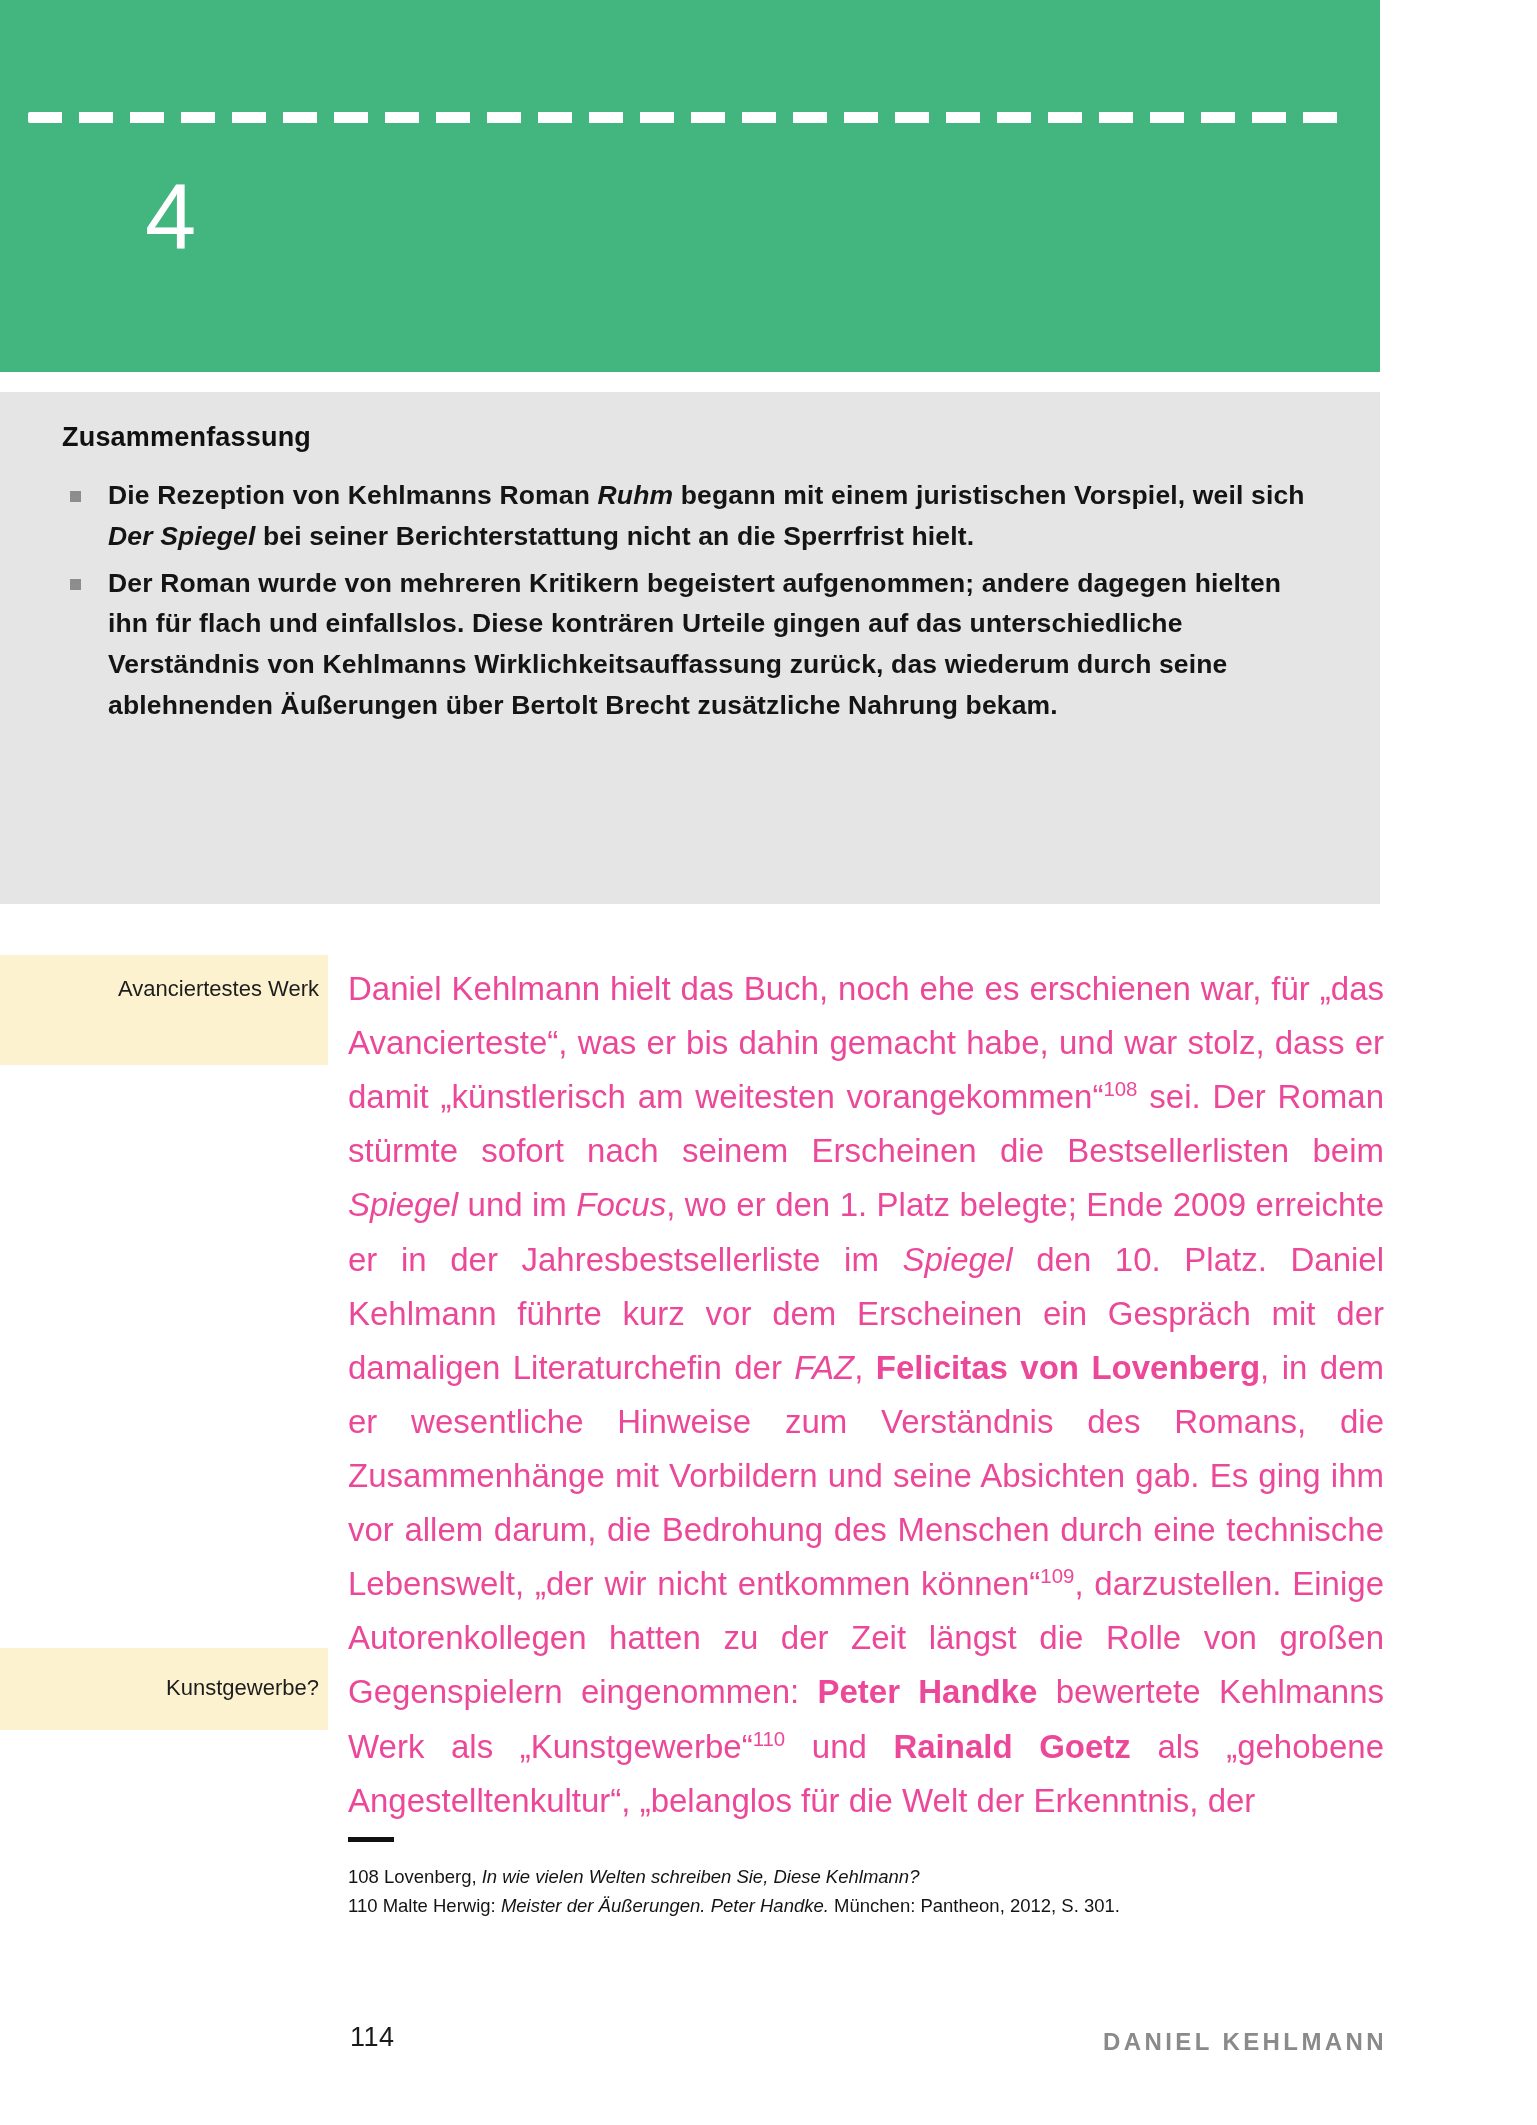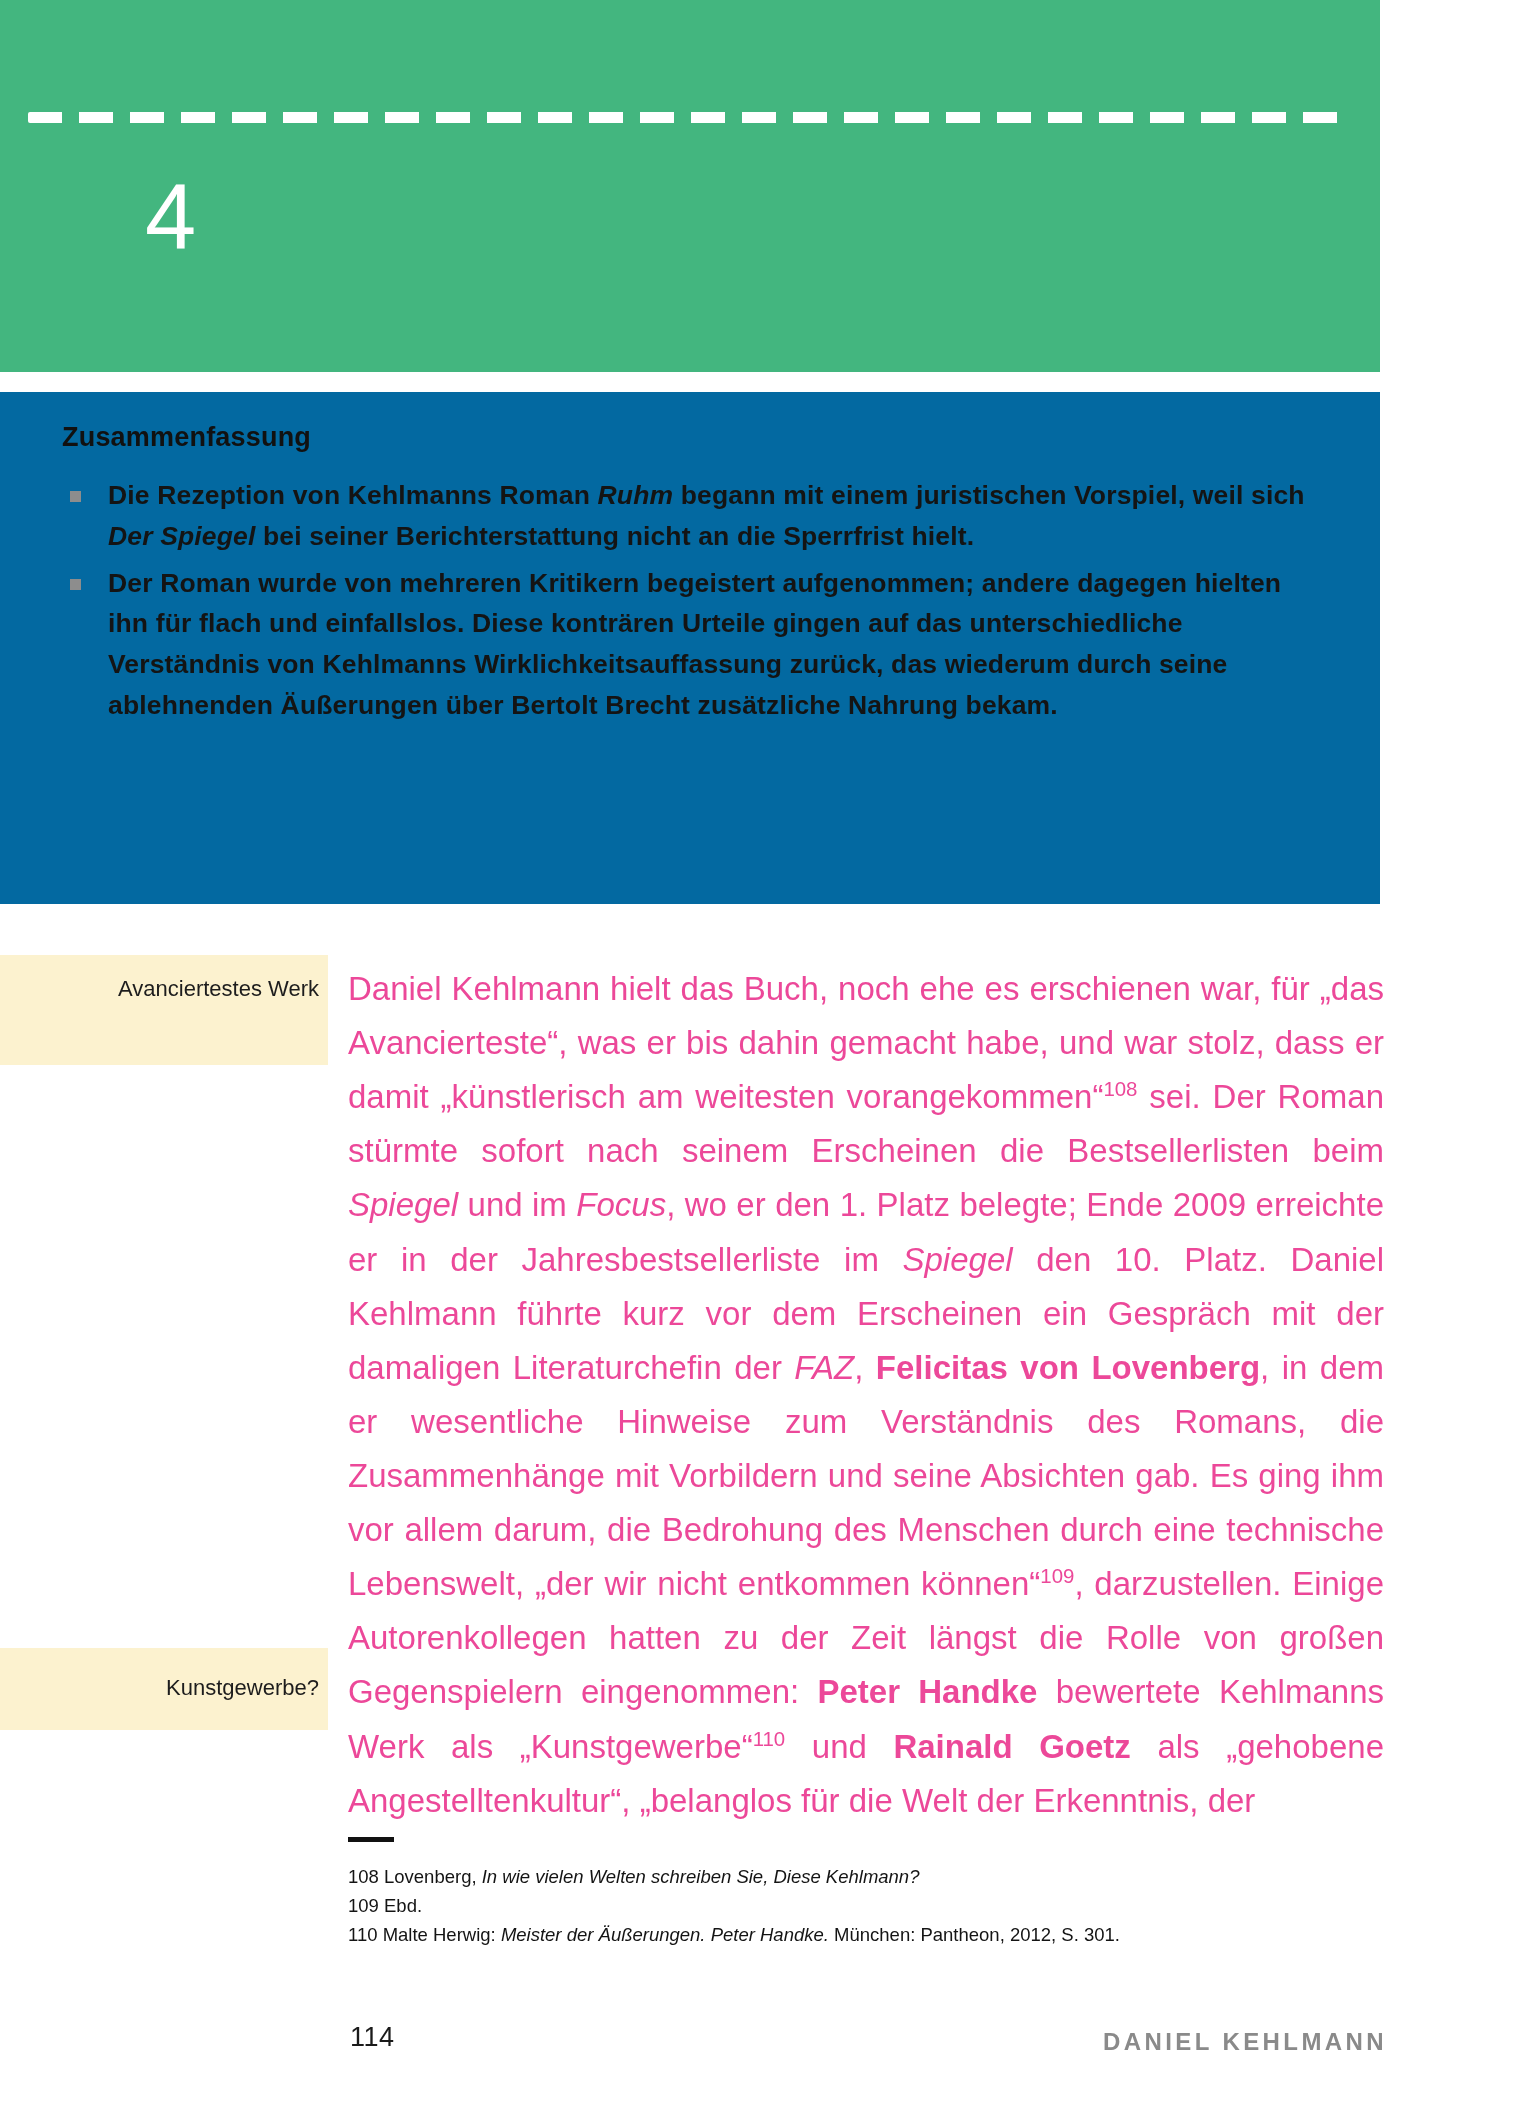--- a/index.html
+++ b/index.html
@@ -60,21 +60,21 @@
     text-transform: uppercase;
   }
 
   
   .summary-box {
     position: absolute;
     left: 0;
     top: 392px;
     width: 1380px;
     height: 512px;
-    background: #0369a1;
+    background: #e5e5e5;
     box-sizing: border-box;
     padding: 30px 60px 24px 62px;
   }
   .summary-heading {
     font-size: 27px;
     font-weight: 700;
     color: #111111;
     margin: 0 0 22px 0;
     letter-spacing: 0.2px;
   }
@@ -214,18 +214,17 @@
 <div class="margin-note note-avanciertestes">Avanciertestes Werk</div>
 <div class="margin-note note-kunstgewerbe">Kunstgewerbe?</div>
 
 <div class="body-col">
   <p>Daniel Kehlmann hielt das Buch, noch ehe es erschienen war, für „das Avancierteste“, was er bis dahin gemacht habe, und war stolz, dass er damit „künstlerisch am weitesten vorangekommen“<sup>108</sup> sei. Der Roman stürmte sofort nach seinem Erscheinen die Bestsellerlisten beim <i>Spiegel</i> und im <i>Focus</i>, wo er den 1. Platz belegte; Ende 2009 erreichte er in der Jahresbestsellerliste im <i>Spiegel</i> den 10. Platz. Daniel Kehlmann führte kurz vor dem Erscheinen ein Gespräch mit der damaligen Literaturchefin der <i>FAZ</i>, <b>Felicitas von Lovenberg</b>, in dem er wesentliche Hinweise zum Verständnis des Romans, die Zusammenhänge mit Vorbildern und seine Absichten gab. Es ging ihm vor allem darum, die Bedrohung des Menschen durch eine technische Lebenswelt, „der wir nicht entkommen können“<sup>109</sup>, darzustellen. Einige Autorenkollegen hatten zu der Zeit längst die Rolle von großen Gegenspielern eingenommen: <b>Peter Handke</b> bewertete Kehlmanns Werk als „Kunstgewerbe“<sup>110</sup> und <b>Rainald Goetz</b> als „gehobene Angestelltenkultur“, „belanglos für die Welt der Erkenntnis, der</p>
 </div>
 
 <div class="fn-rule"></div>
 <div class="footnotes">
   <div>108 Lovenberg, <i>In wie vielen Welten schreiben Sie, Diese Kehlmann?</i></div>
-  <div>109 Ebd.</div>
   <div>110 Malte Herwig: <i>Meister der Äußerungen. Peter Handke.</i> München: Pantheon, 2012, S. 301.</div>
 </div>
 
 <div class="page-number">114</div>
 <div class="running-head">DANIEL KEHLMANN</div>
 
 </body></html>

